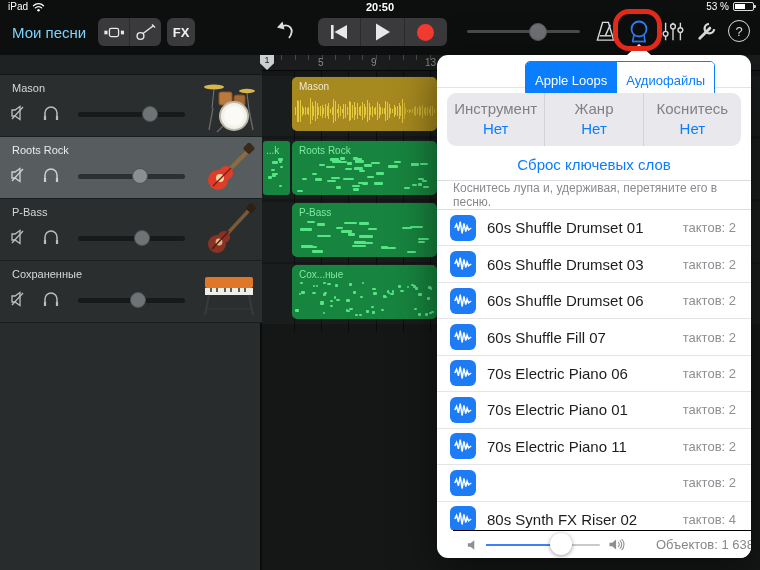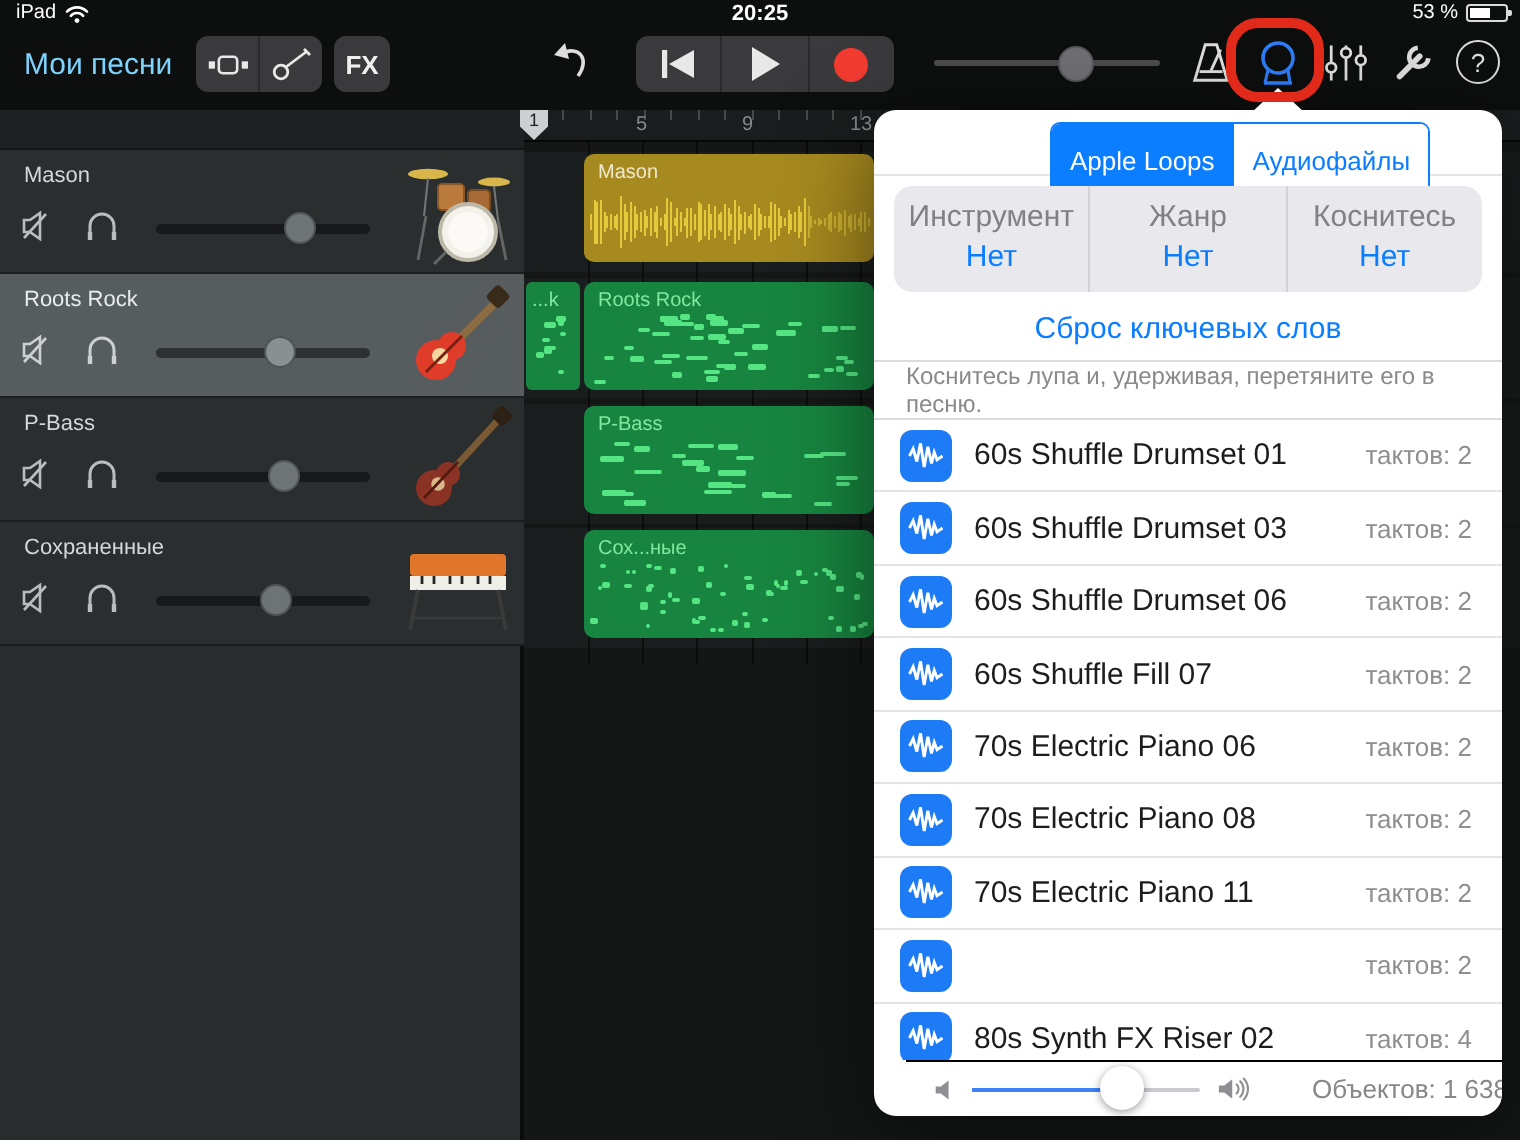--- a/index.html
+++ b/index.html
@@ -502,21 +502,21 @@
 
   <div id="topbar" class="abs">
     <div id="statusbar" class="abs">
       <span id="status-left" class="abs">
         <span>iPad</span>
         <svg width="13" height="10" viewBox="0 0 13 10">
             <path d="M1.5 3.8 a7 7 0 0 1 10 0 M3.4 5.9 a4.2 4.2 0 0 1 6.2 0" fill="none" stroke="#fff" stroke-width="1.3" stroke-linecap="round"></path>
             <circle cx="6.5" cy="8.3" r="1.2" fill="#fff"></circle>
           </svg>
       </span>
-      <div id="status-time" class="abs">20:25</div>
+      <div id="status-time" class="abs">20:50</div>
       <span id="status-right" class="abs">
         <span>53 %</span>
         <span class="battery">
             <i></i>
             <u></u>
           </span>
       </span>
     </div>
 
     <span id="my-songs" class="abs">Мои песни</span>
@@ -684,21 +684,21 @@
           <span class="loop-name">70s Electric Piano 06</span>
           <span class="loop-len">тактов: 2</span>
         </div>
 
         <div class="loop-row">
           <span class="loop-ic">
             <svg width="22" height="22" viewBox="0 0 24 24">
               <polyline points="3,12 5,8 7,15 9,5 11,18 13,7 15,16 16.5,10 18,14 21,12" fill="none" stroke="#fff" stroke-width="1.6"></polyline>
             </svg>
           </span>
-          <span class="loop-name">70s Electric Piano 08</span>
+          <span class="loop-name">70s Electric Piano 01</span>
           <span class="loop-len">тактов: 2</span>
         </div>
 
         <div class="loop-row">
           <span class="loop-ic">
             <svg width="22" height="22" viewBox="0 0 24 24">
               <polyline points="3,12 5,8 7,15 9,5 11,18 13,7 15,16 16.5,10 18,14 21,12" fill="none" stroke="#fff" stroke-width="1.6"></polyline>
             </svg>
           </span>
           <span class="loop-name">70s Electric Piano 11</span>

